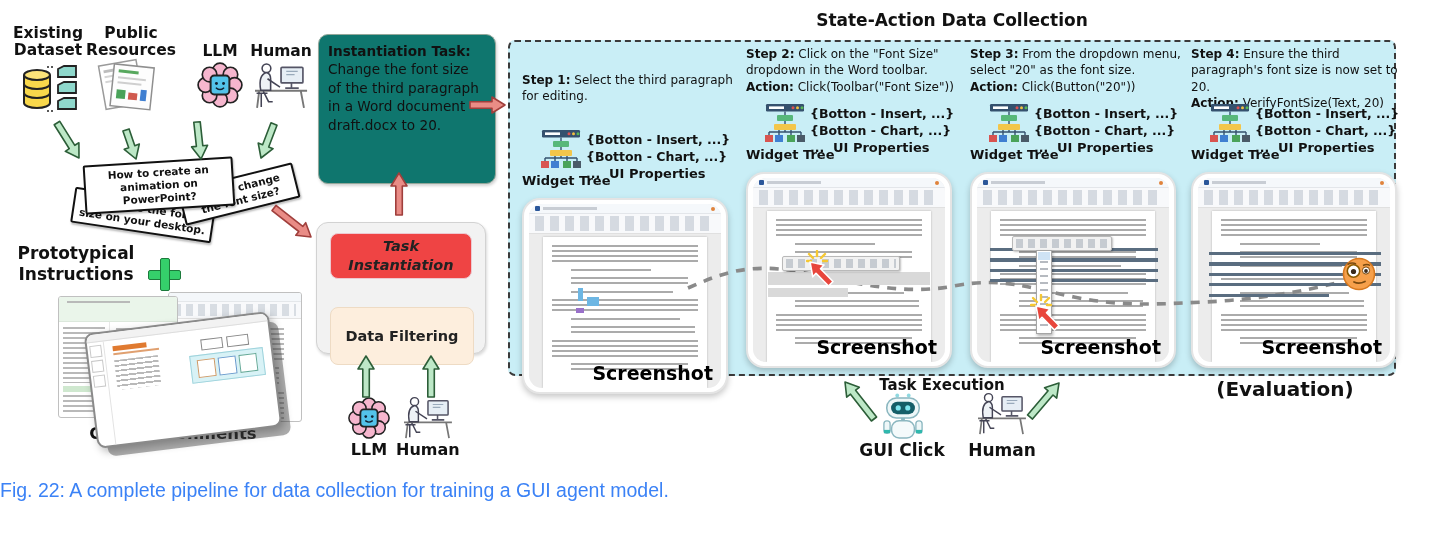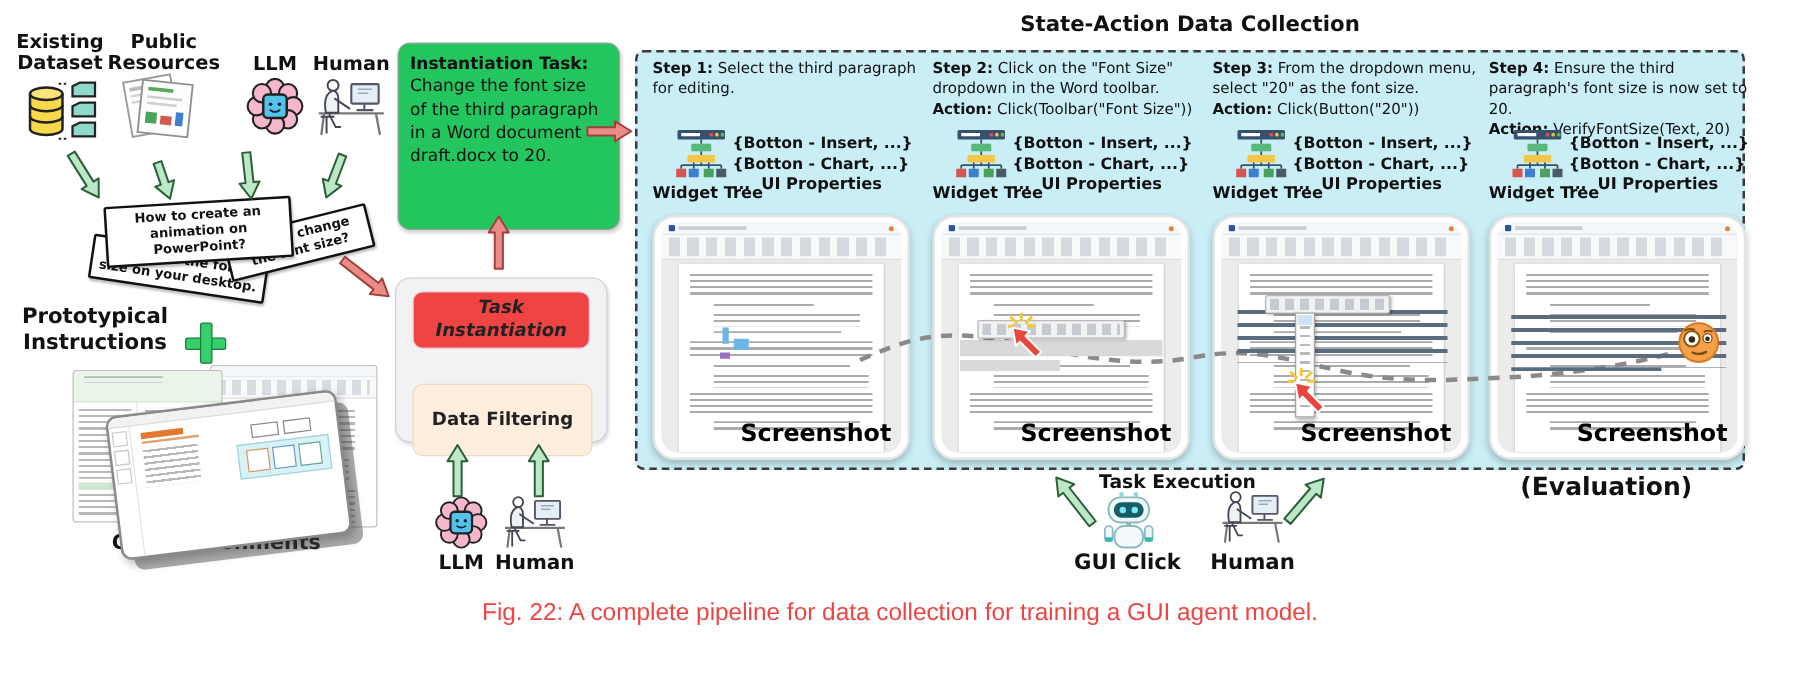--- a/index.html
+++ b/index.html
@@ -24,21 +24,21 @@
   .plus span{position:absolute;background:#35d06b;border:1.5px solid #1d7a3c;border-radius:2px;}
   .plus .h{left:0;top:12px;width:31px;height:8px;}
   .plus .v{left:11.5px;top:0;width:8px;height:31px;}
 
   
   .env-win{position:absolute;background:#fff;border:1px solid #c0c0c0;border-radius:3px;overflow:hidden;}
   .env-label{position:absolute;left:66px;top:424px;width:214px;font-size:16.5px;font-weight:700;text-align:center;}
   .tline{background:repeating-linear-gradient(to bottom,#b9b9b9 0 1.8px,transparent 1.8px 5px);}
 
   
-  .task-box{position:absolute;left:318px;top:34px;width:158px;height:134px;background:#22c55e;
+  .task-box{position:absolute;left:318px;top:34px;width:158px;height:134px;background:#0f766e;
     border:1.5px solid #93a79a;border-radius:10px;padding:7px 9px;font-size:13.6px;line-height:1.36;
     box-shadow:1px 2px 3px rgba(0,0,0,.18);}
   .proc-box{position:absolute;left:316px;top:222px;width:168px;height:130px;background:#f2f2f2;
     border:1px solid #d2d2d2;border-radius:12px;box-shadow:1px 2px 3px rgba(0,0,0,.15);}
   .proc-inner{position:absolute;left:13px;width:142px;border-radius:8px;text-align:center;
     font-size:14.5px;font-weight:600;color:#222;display:flex;flex-direction:column;justify-content:center;line-height:1.3;}
   .pi-pink{top:10px;height:46px;background:#ef4444;border:1.5px solid #edc9d1;font-style:italic;}
   .pi-peach{top:64px;height:56px;background:#fdeedd;border:1.5px solid #eedbc4;margin-top:20px;}
   .mid-label{position:absolute;font-size:16px;font-weight:700;text-align:center;}
 
@@ -90,22 +90,22 @@
   .bigtext div{background:repeating-linear-gradient(to bottom,#5a6d80 0 3px,transparent 3px 10.5px);}
   .cursor{position:absolute;z-index:70;}
   .burst{position:absolute;z-index:69;}
   .emoji{position:absolute;z-index:70;}
 
   
   .exec-label{position:absolute;left:852px;top:376px;width:180px;text-align:center;font-size:15px;font-weight:700;}
   .eval-label{position:absolute;left:1210px;top:377px;width:150px;text-align:center;font-size:20px;font-weight:700;}
   .agent-label{position:absolute;font-size:17px;font-weight:700;text-align:center;}
 
-  .caption{position:absolute;left:0;top:479px;width:1440px;text-align:center;
-    font-family:"Liberation Sans",sans-serif;font-size:19.5px;color:#ef4444;}
+  .caption{position:absolute;left:0;top:479px;width:1440px;
+    font-family:"Liberation Sans",sans-serif;font-size:19.5px;color:#3b82f6;}
 
   #overlay{position:absolute;left:0;top:0;z-index:60;pointer-events:none;}
 </style>
 </head>
 <body>
 
 <div class="src-label" style="left:8px;top:25px;width:80px;">Existing Dataset</div>
 <div class="src-label" style="left:86px;top:25px;width:90px;">Public Resources</div>
 <div class="src-label" style="left:192px;top:43px;width:56px;">LLM</div>
 <div class="src-label" style="left:248px;top:43px;width:66px;">Human</div>
@@ -285,21 +285,21 @@
     <path d="M18 18 L30 26" stroke="#445" stroke-width="1.5"></path>
     <path d="M12 32 L12 45 M7.5 32 H18 M14 30 L19 40 L23 40" stroke="#445" stroke-width="1.5" fill="none"></path>
   </svg>
 </span>
 <div class="mid-label" style="left:340px;top:440px;width:58px;">LLM</div>
 <div class="mid-label" style="left:396px;top:440px;width:62px;">Human</div>
 
 <div class="panel-title">State-Action Data Collection</div>
 <div class="panel"></div>
 
-<div class="col" style="left:522px;">
+<div class="col" style="left:522px;margin-top:26px;">
   <div class="step-text">
     <span class="b">Step 1:</span>
     <span>Select the third paragraph for editing.</span>
   </div>
   <div class="wt-host">
   <div class="wt-block">
     <div class="wt-left">
       <span class="wt-icon">
         <svg width="42" height="38" viewBox="0 0 42 38">
           <rect x="2" y="0" width="38" height="7.5" rx="1.2" fill="#35516e"></rect>

